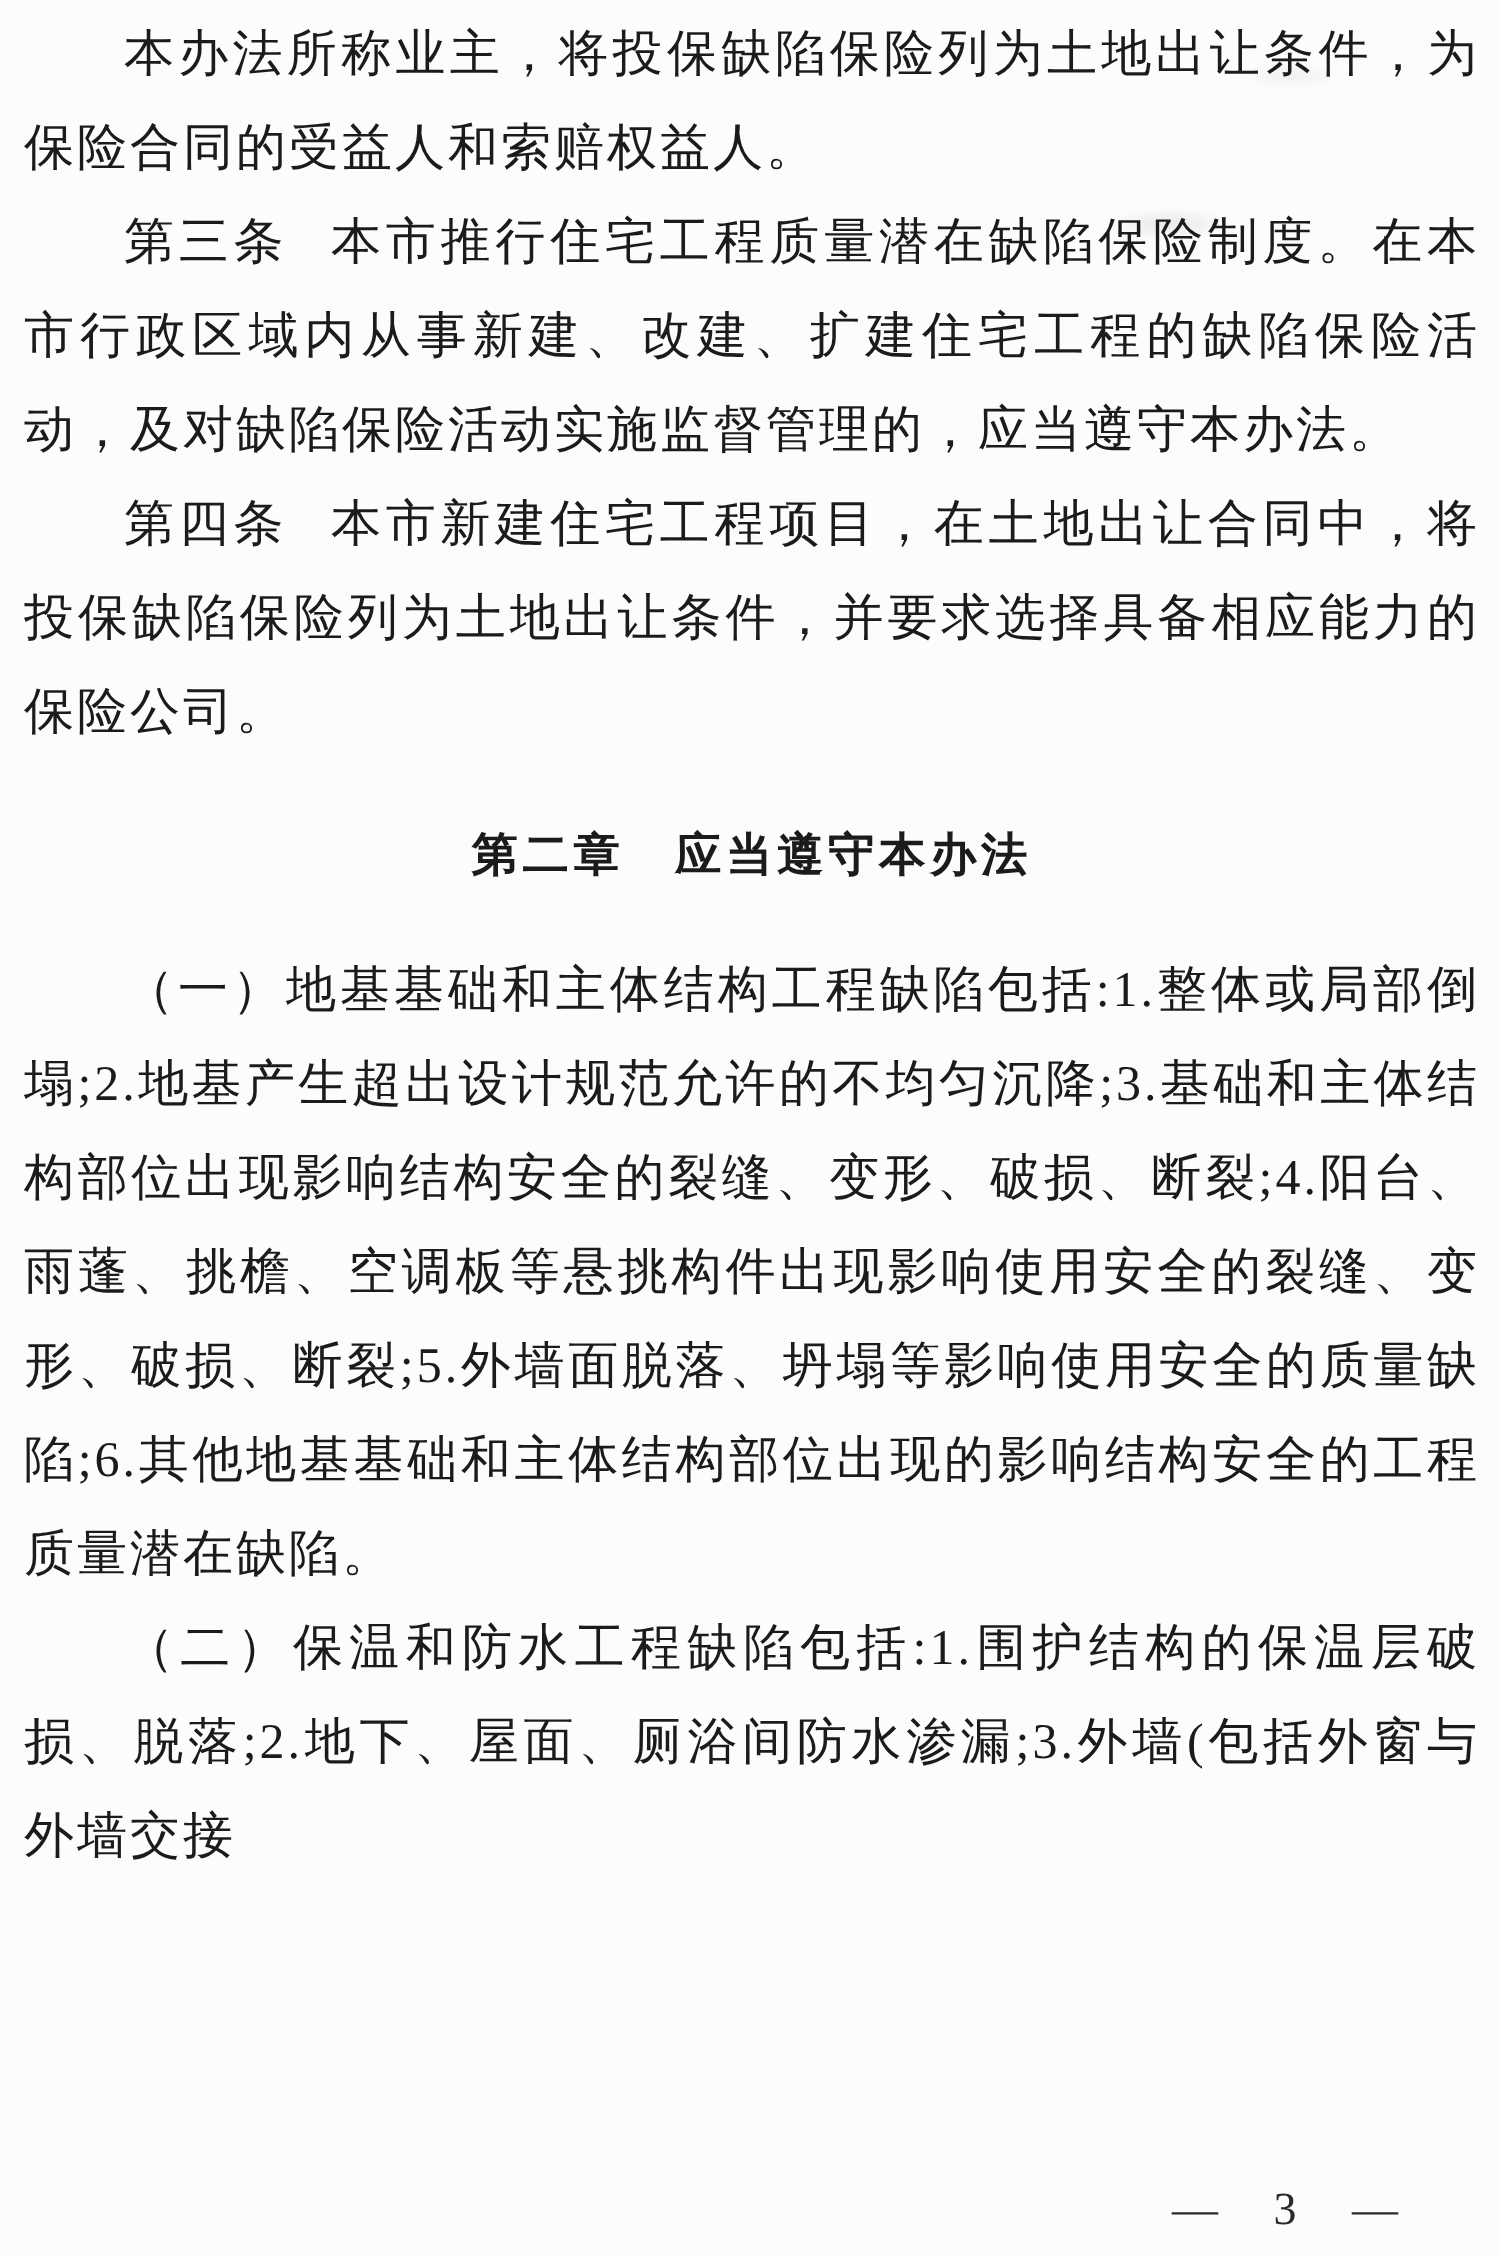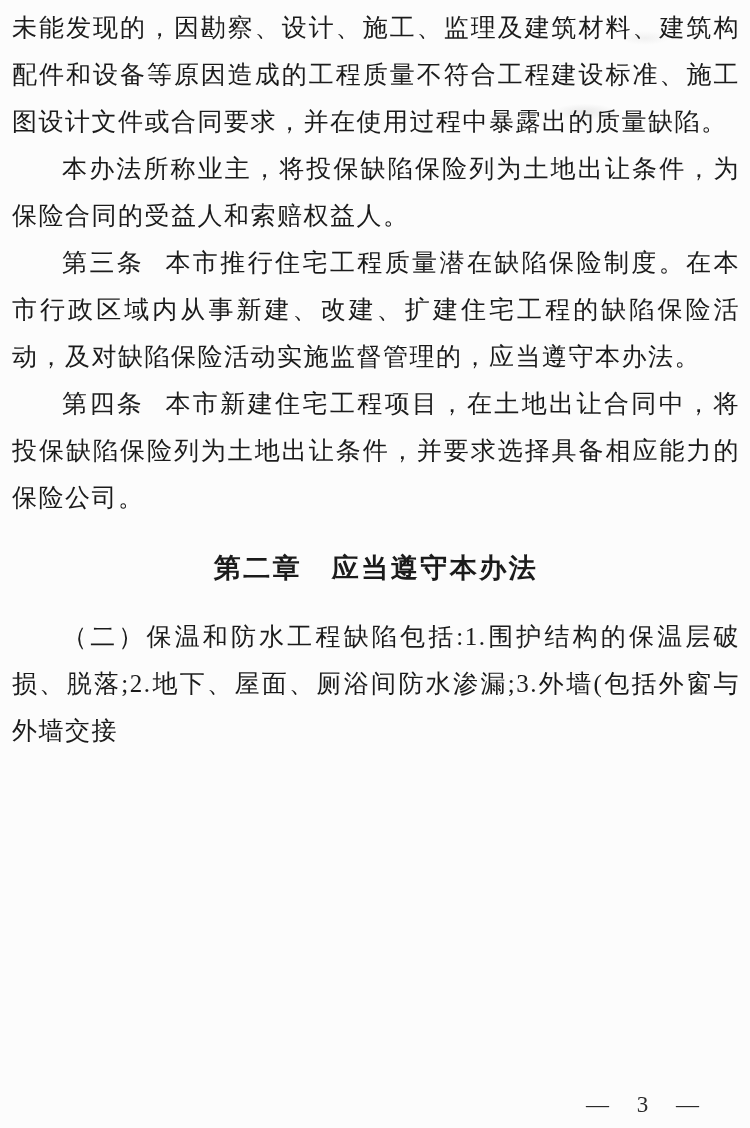--- a/index.html
+++ b/index.html
@@ -40,21 +40,21 @@
     font-weight: normal;
     margin-right: 0.85em;
   }
   .chapter-heading {
     display: flex;
     justify-content: center;
     align-items: baseline;
     gap: 1.1em;
     font-family: "Liberation Sans", "DejaVu Sans", sans-serif;
     font-weight: bold;
-    font-size: 27px;
+    font-size: 23px;
     line-height: 47px;
     margin: 24px 0 21px 0;
     letter-spacing: 2.5px;
     text-indent: 0;
   }
   .page-footer {
     position: absolute;
     right: 40px;
     bottom: 10px;
     font-family: "Liberation Serif", "DejaVu Serif", serif;
@@ -64,32 +64,32 @@
     white-space: nowrap;
   }
 </style>
 </head>
 <body>
 
 <div class="scan-noise"></div>
 
 <div class="page">
 
-  <p class="para no-indent"><span>未能发现的，因勘察、设计、施工、监理及建筑材料、建筑构配件和设备等原因造成的工程质量不符合工程建设标准、施工图设计文件或合同要求，并在使用过程中暴露出的质量缺陷。</span></p>
 
   <p class="para"><span>本办法所称业主，将投保缺陷保险列为土地出让条件，为保险合同的受益人和索赔权益人。</span></p>
 
   <p class="para"><span class="article-lead">第三条</span><span>本市推行住宅工程质量潜在缺陷保险制度。在本市行政区域内从事新建、改建、扩建住宅工程的缺陷保险活动，及对缺陷保险活动实施监督管理的，应当遵守本办法。</span></p>
 
   <p class="para"><span class="article-lead">第四条</span><span>本市新建住宅工程项目，在土地出让合同中，将投保缺陷保险列为土地出让条件，并要求选择具备相应能力的保险公司。</span></p>
 
   <div class="chapter-heading">
     <span>第二章</span>
     <span>应当遵守本办法</span>
   </div>
 
 
+  <p class="para"><span>（一）地基基础和主体结构工程缺陷包括:1.整体或局部倒塌;2.地基产生超出设计规范允许的不均匀沉降;3.基础和主体结构部位出现影响结构安全的裂缝、变形、破损、断裂;4.阳台、雨蓬、挑檐、空调板等悬挑构件出现影响使用安全的裂缝、变形、破损、断裂;5.外墙面脱落、坍塌等影响使用安全的质量缺陷;6.其他地基基础和主体结构部位出现的影响结构安全的工程质量潜在缺陷。</span></p>
 
   <p class="para"><span>（二）保温和防水工程缺陷包括:1.围护结构的保温层破损、脱落;2.地下、屋面、厕浴间防水渗漏;3.外墙(包括外窗与外墙交接</span></p>
 
 </div>
 
 <div class="page-footer">— 3 —</div>
 
 </body></html>

